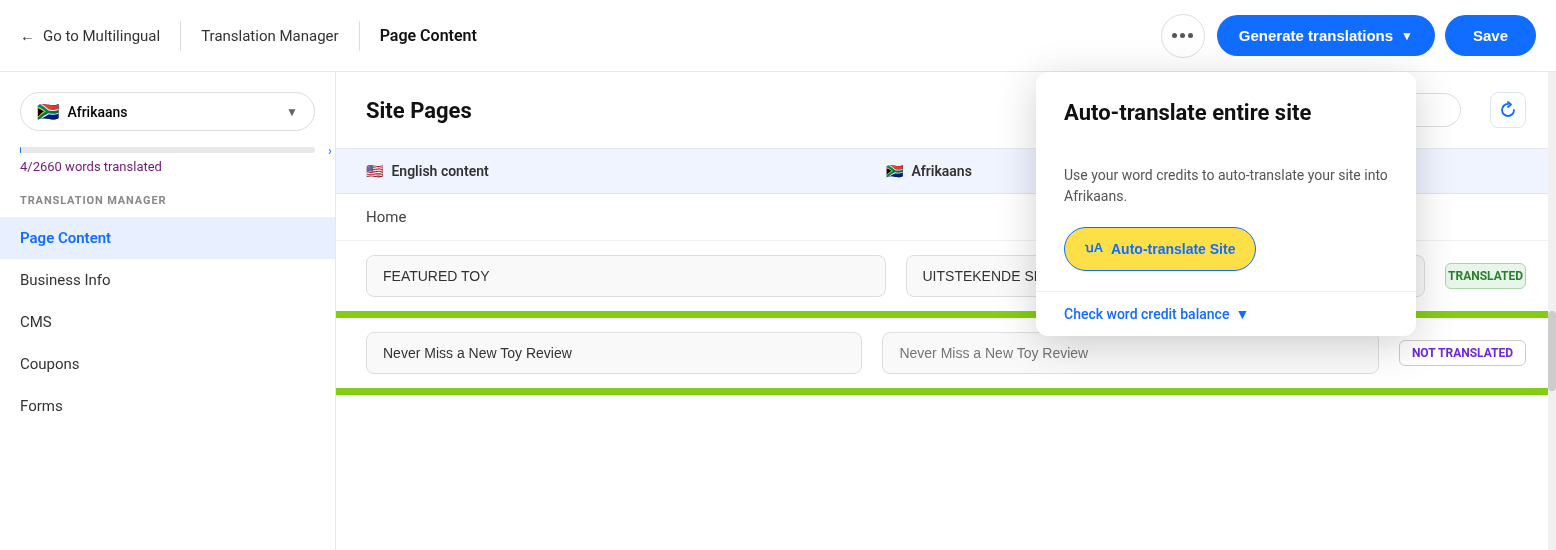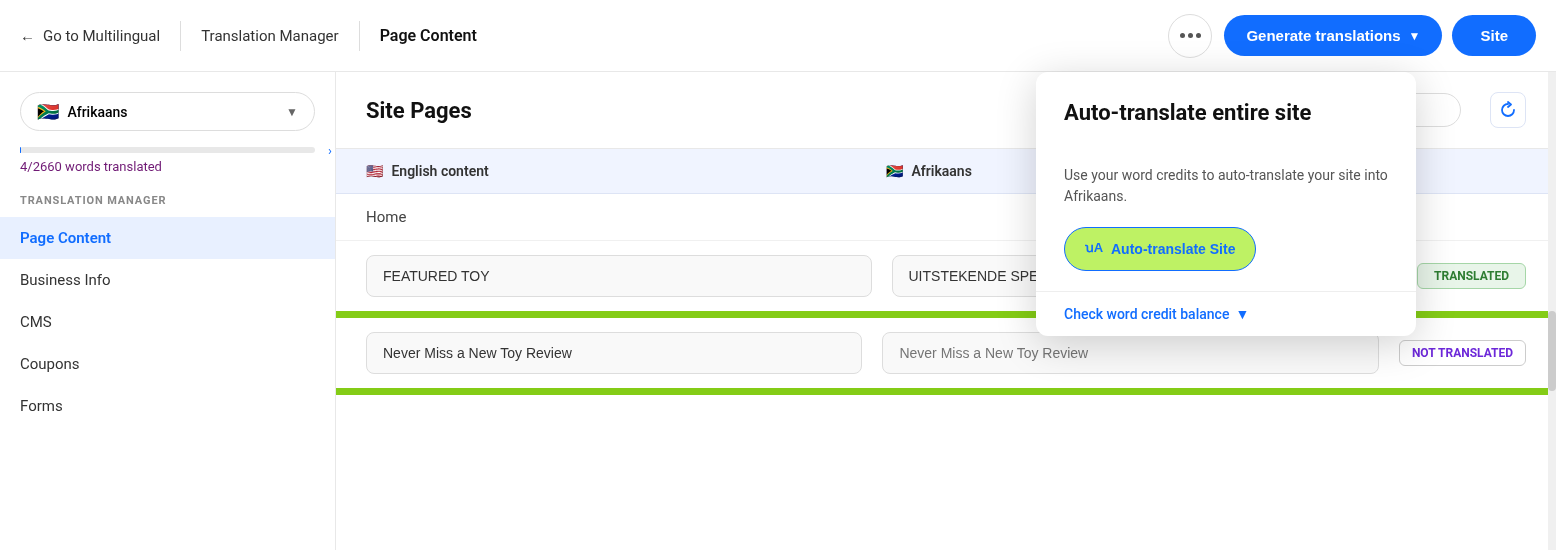--- a/index.html
+++ b/index.html
@@ -255,21 +255,21 @@
     }
     .cell-input.placeholder-style {
       color: #aaa;
     }
 
     .badge-translated {
       background: #e8f5e9;
       color: #2e7d32;
       border: 1.5px solid #a5d6a7;
       border-radius: 6px;
-      padding: 5px 16px;
+      padding: 5px 2px;
       font-size: 12px;
       font-weight: 700;
       text-transform: uppercase;
       white-space: nowrap;
     }
     .badge-not-translated {
       background: white;
       color: #6d28d9;
       border: 1.5px solid #ccc;
       border-radius: 6px;
@@ -324,21 +324,21 @@
       margin-bottom: 20px;
       margin-top: 40px;
     }
     .popup-autotranslate-btn {
       display: flex;
       align-items: center;
       gap: 8px;
       border: 1.5px solid #116dff;
       border-radius: 999px;
       padding: 10px 20px;
-      background: #bef264;
+      background: #fde047;
       color: #116dff;
       font-size: 14px;
       font-weight: 600;
       cursor: pointer;
       width: fit-content;
       margin-bottom: 20px;
     }
     .popup-divider {
       border: none;
       border-top: 1px solid #eee;
@@ -403,21 +403,21 @@
     <div class="dots">
       <div class="dot"></div>
       <div class="dot"></div>
       <div class="dot"></div>
     </div>
   </div>
   <button class="header-generate-btn">
     <span>Generate translations</span>
     <span class="chevron-down">▼</span>
   </button>
-  <button class="header-save-btn">Site</button>
+  <button class="header-save-btn">Save</button>
 </div>
 
 <div class="main-layout">
 
   <div class="sidebar">
     <div class="sidebar-lang-selector">
       <span class="sidebar-lang-flag">🇿🇦</span>
       <span class="sidebar-lang-name">Afrikaans</span>
       <span class="sidebar-lang-chevron">▼</span>
     </div>

